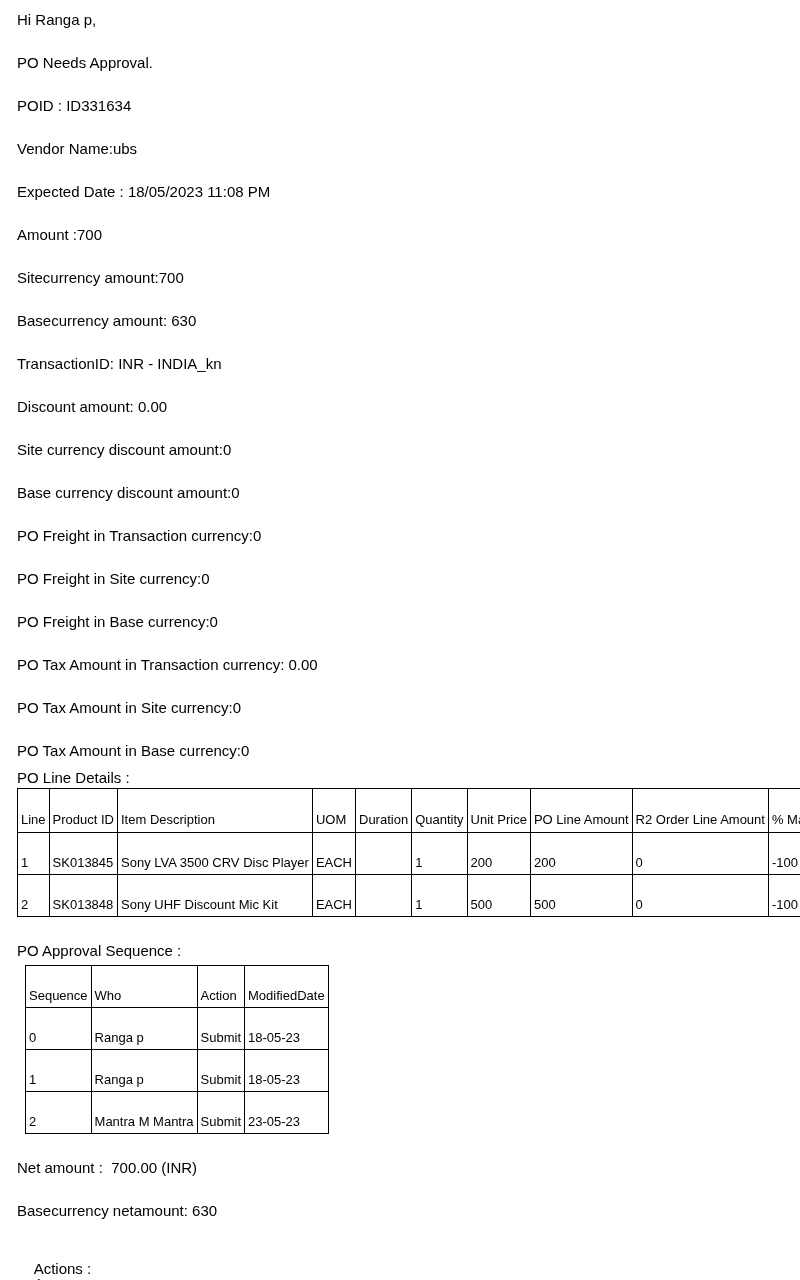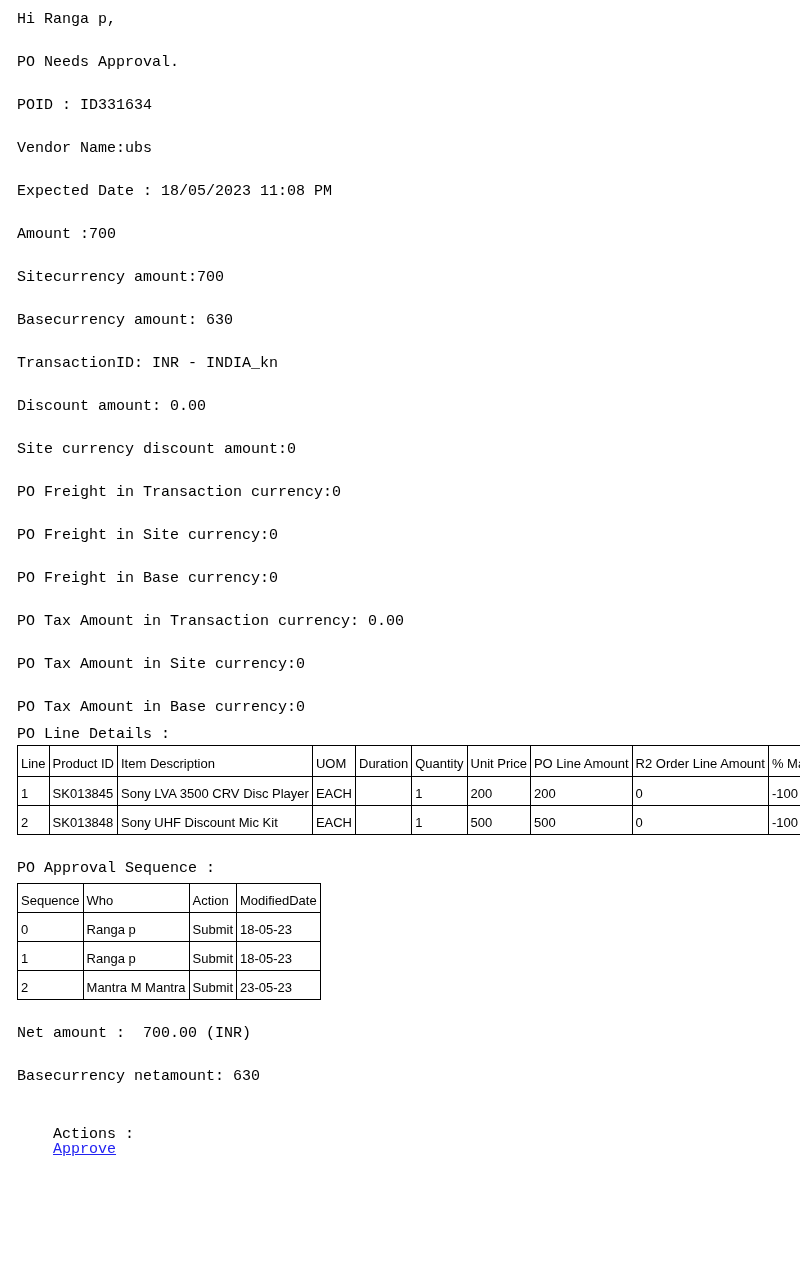--- a/index.html
+++ b/index.html
@@ -15,48 +15,47 @@
     overflow: hidden;
   }
   .email-body {
     padding: 12px 17px 0 17px;
   }
   p {
     margin: 0 0 28px 0;
     font-size: 15px;
     line-height: 15px;
     white-space: pre-wrap;
-    font-family: Liberation Mono, monospace;
   }
   p.tight {
     margin-bottom: 12px;
   }
   p.table-heading {
     margin-bottom: 3px;
   }
   p.table-heading-approval {
     margin-bottom: 7px;
   }
   table {
     border-collapse: collapse;
     table-layout: fixed;
   }
   table.po-lines {
     margin: 0 0 26px 0;
   }
   table.approval-seq {
-    margin: 0 0 26px 0;
+    margin: 0 0 26px 8px;
   }
   th, td {
     border: 1px solid #000000;
     font-size: 13px;
     font-weight: 400;
     text-align: left;
     vertical-align: middle;
-    padding: 5px 3px 1px 3px;
+    padding: 18px 3px 1px 3px;
     height: 22px;
     overflow: hidden;
     white-space: nowrap;
   }
   table.po-lines thead th {
     height: 24px;
   }
   .actions-line a {
     color: #2222f2;
     text-decoration: underline;
@@ -76,20 +75,21 @@
   <p>PO Needs Approval.</p>
   <p>POID : ID331634</p>
   <p>Vendor Name:ubs</p>
   <p>Expected Date : 18/05/2023 11:08 PM</p>
   <p>Amount :700</p>
   <p>Sitecurrency amount:700</p>
   <p>Basecurrency amount: 630</p>
   <p>TransactionID: INR - INDIA_kn</p>
   <p>Discount amount: 0.00</p>
   <p>Site currency discount amount:0</p>
+  <p>Base currency discount amount:0</p>
   <p>PO Freight in Transaction currency:0</p>
   <p>PO Freight in Site currency:0</p>
   <p>PO Freight in Base currency:0</p>
   <p>PO Tax Amount in Transaction currency: 0.00</p>
   <p>PO Tax Amount in Site currency:0</p>
   <p class="tight">PO Tax Amount in Base currency:0</p>
   <p class="table-heading">PO Line Details :</p>
 
   <table class="po-lines">
     <colgroup>

